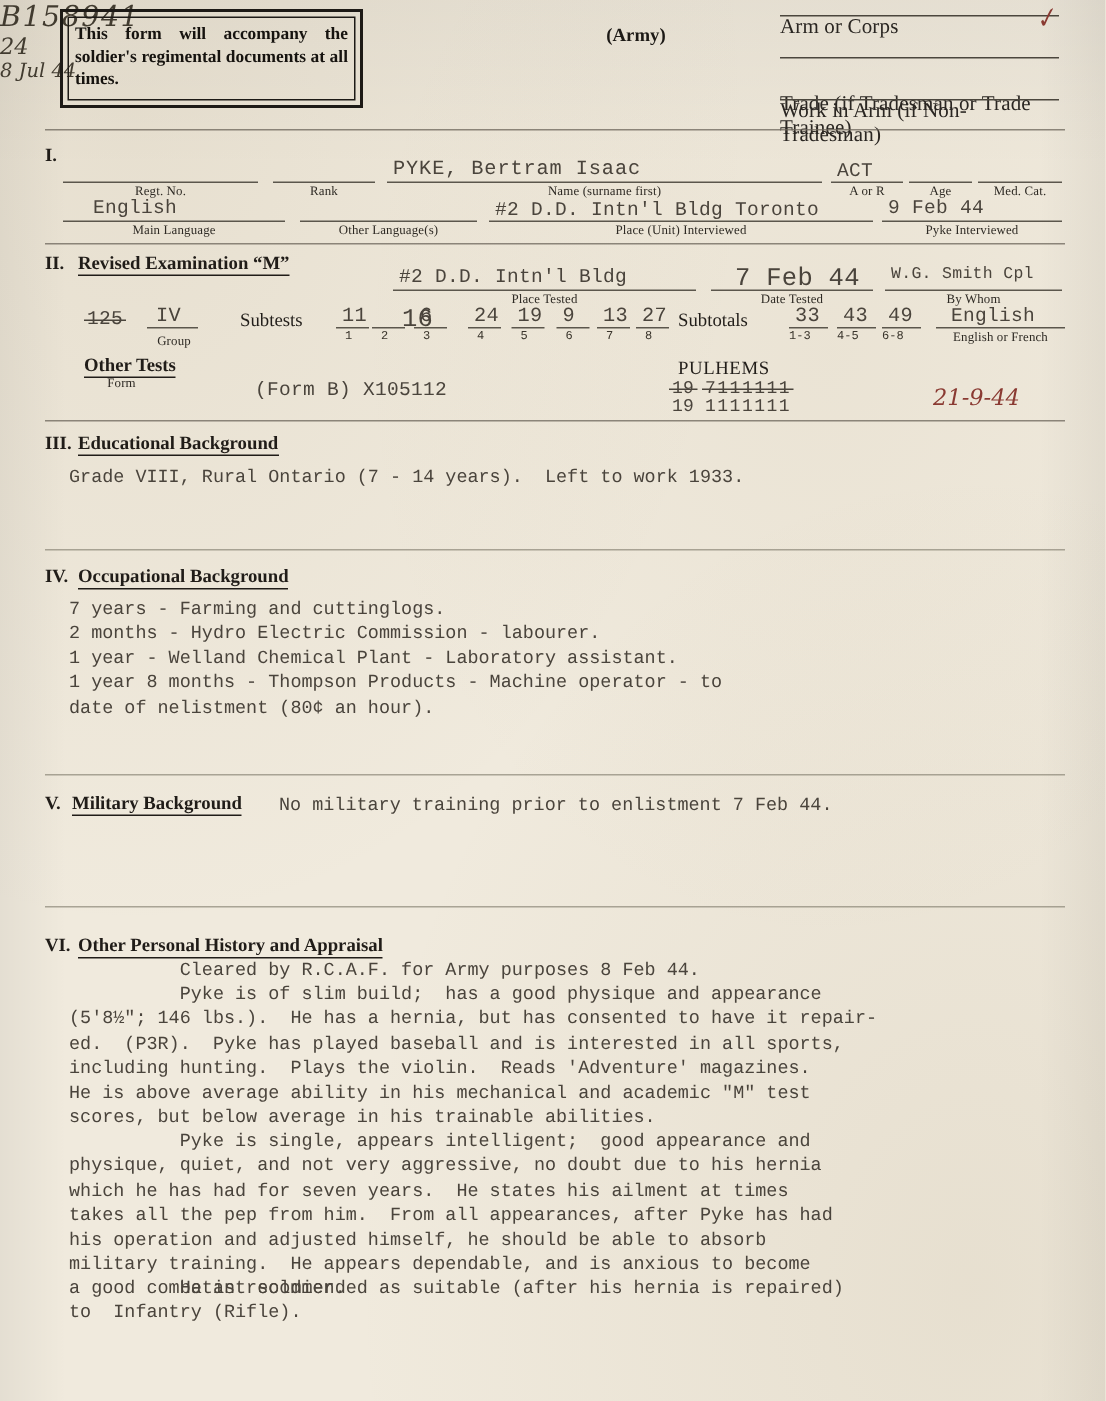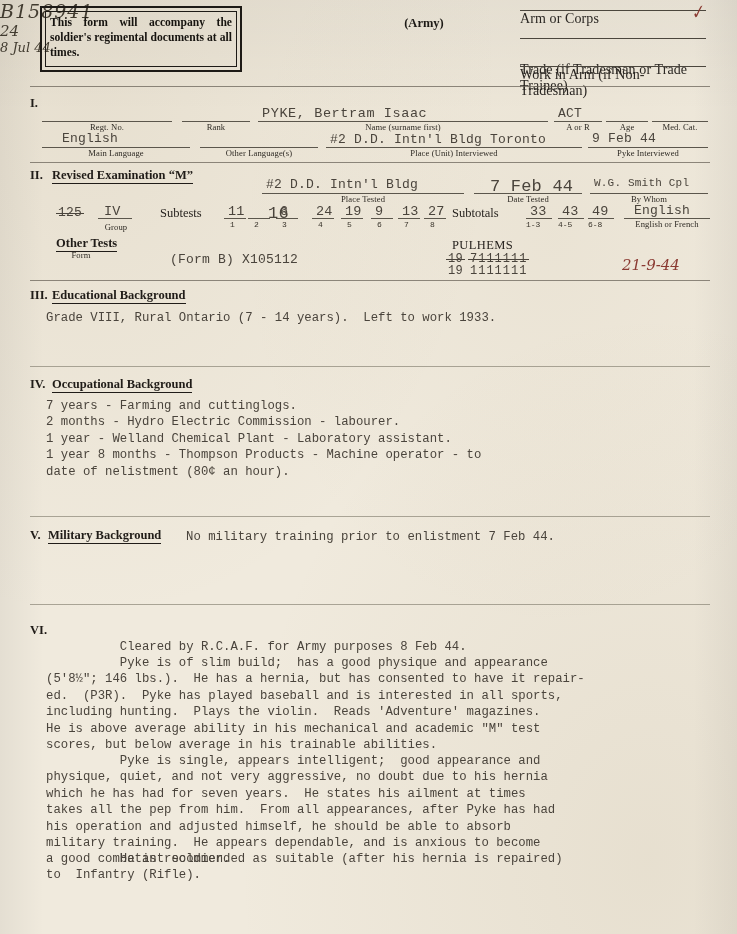--- a/index.html
+++ b/index.html
@@ -287,20 +287,21 @@
 
   <div class="rule thin" style="left:30px;top:516px;width:680px;"></div>
 
   <div class="romans" style="left:30px;top:528px;">V.</div>
   <div class="sec-h" style="left:48px;top:528px;"><u>Military Background</u></div>
   <div class="para" style="left:186px;top:529px;">No military training prior to enlistment 7 Feb 44.</div>
 
   <div class="rule thin" style="left:30px;top:604px;width:680px;"></div>
 
   <div class="romans" style="left:30px;top:623px;">VI.</div>
+  <div class="sec-h" style="left:52px;top:623px;"><u>Other Personal History and Appraisal</u></div>
 
   <div class="para" style="left:46px;top:639px;">          Cleared by R.C.A.F. for Army purposes 8 Feb 44.</div>
   <div class="para" style="left:46px;top:655px;">          Pyke is of slim build;  has a good physique and appearance
 (5'8½"; 146 lbs.).  He has a hernia, but has consented to have it repair-
 ed.  (P3R).  Pyke has played baseball and is interested in all sports,
 including hunting.  Plays the violin.  Reads 'Adventure' magazines.
 He is above average ability in his mechanical and academic "M" test
 scores, but below average in his trainable abilities.</div>
   <div class="para" style="left:46px;top:851px;">          He is recommended as suitable (after his hernia is repaired)
 to  Infantry (Rifle).</div>

